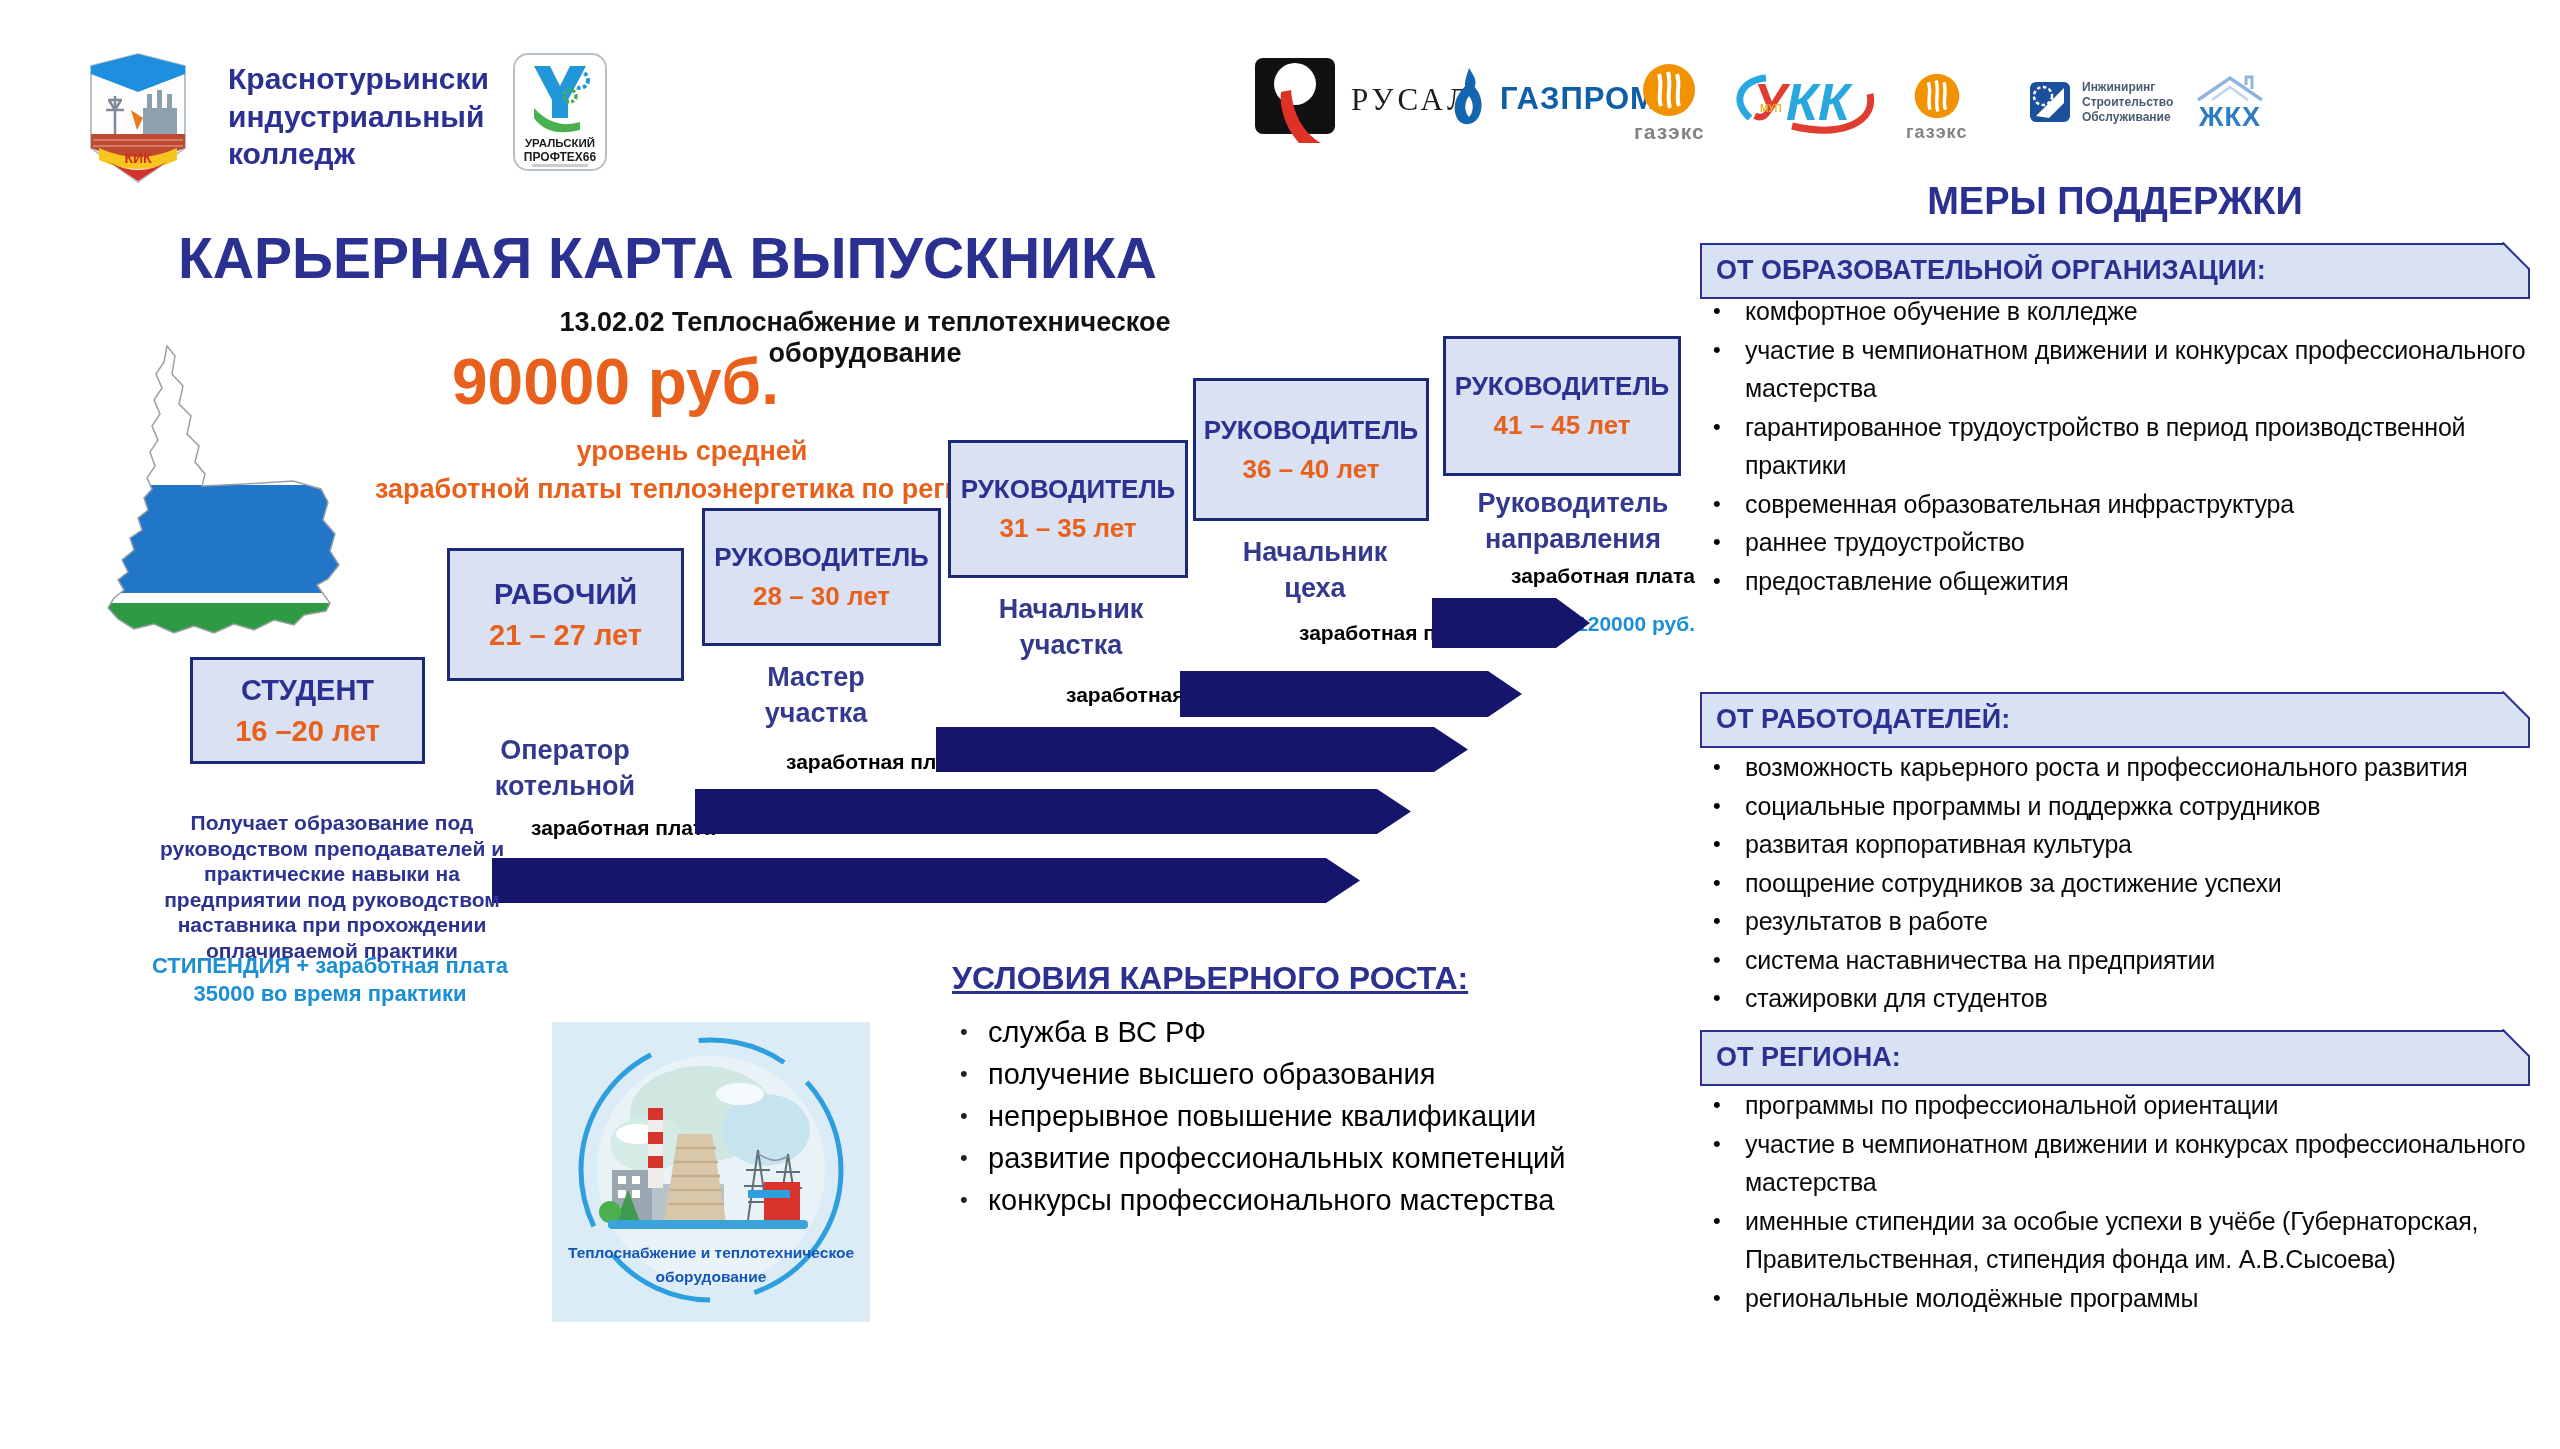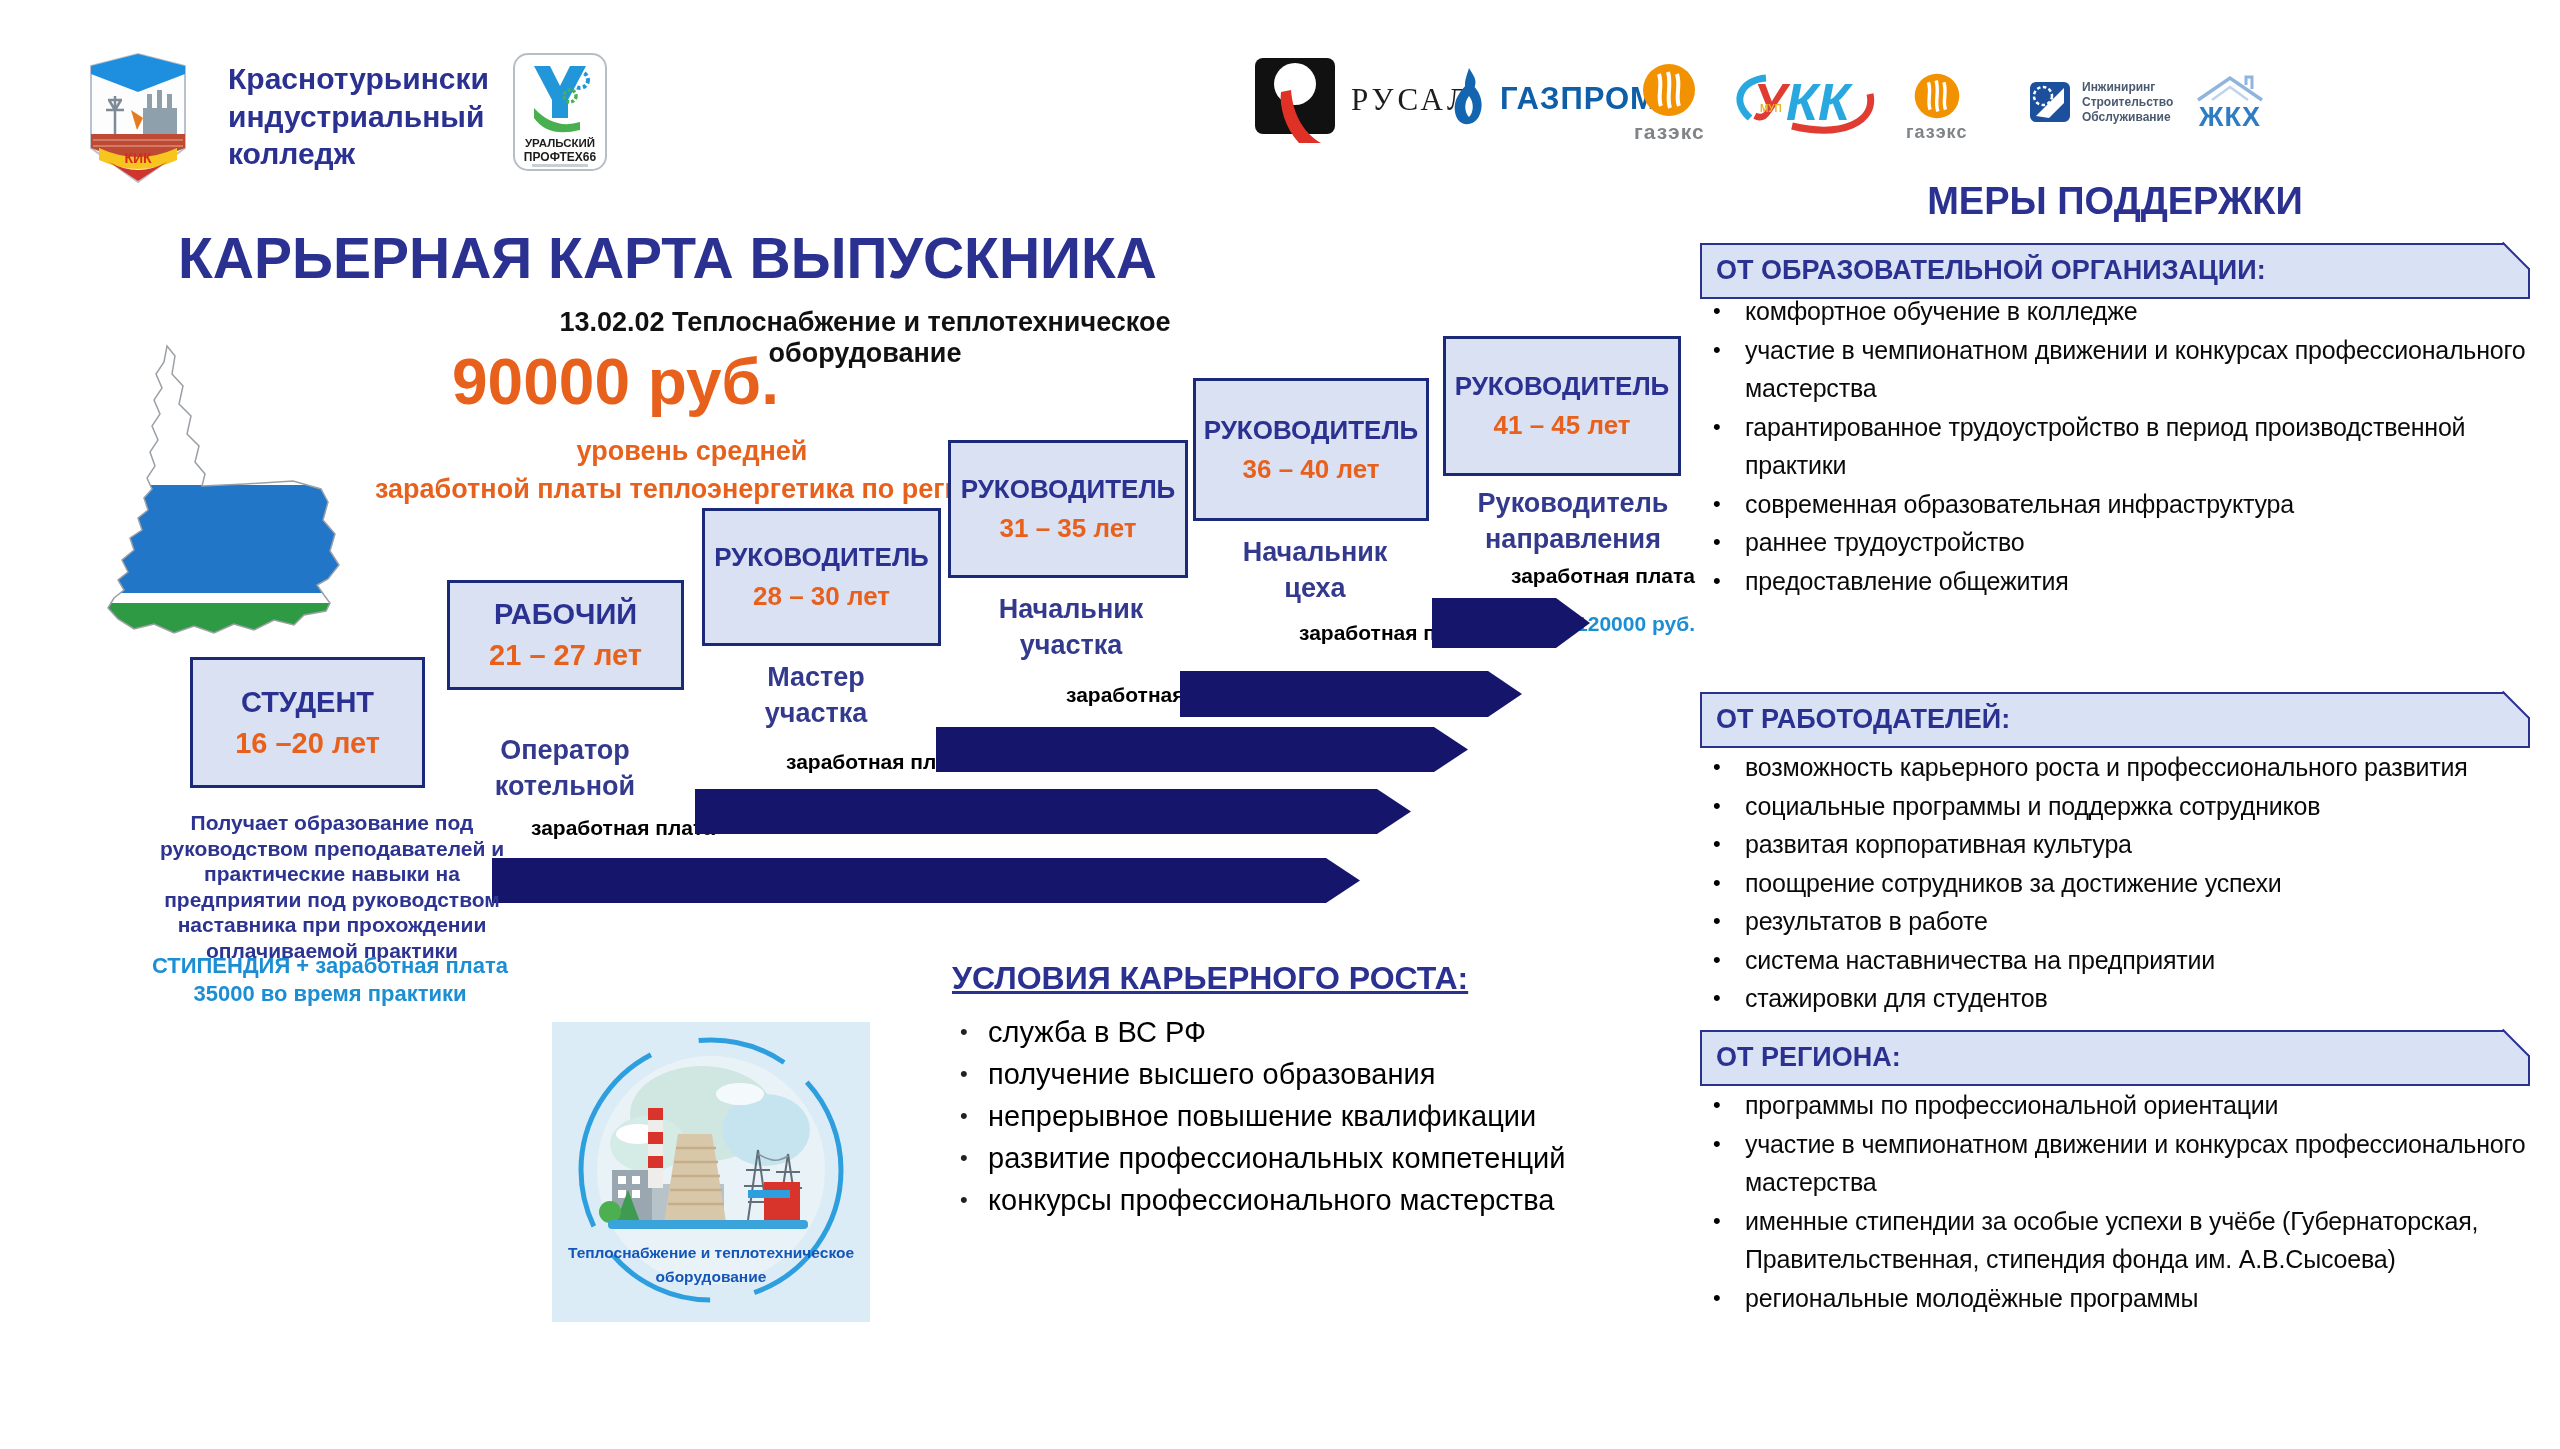--- a/index.html
+++ b/index.html
@@ -193,25 +193,25 @@
       <rect x="0" y="271" width="285" height="59" fill="#2e9b44"></rect>
     </g>
     <path d="M72,14 L80,24 L77,42 L88,54 L84,72 L96,84 L92,102 L104,114 L100,130 L110,142 L107,154
              L150,152 L198,149 L226,157 L233,170 L228,188 L240,202 L235,219 L244,233 L233,247 L222,253
              L229,263 L235,271 L231,279 L209,283 L199,293 L179,288 L159,298 L139,292 L119,301 L99,294
              L79,301 L59,292 L39,297 L23,287 L13,276 L19,266 L29,258 L23,248 L33,240 L27,228 L39,218
              L35,206 L47,198 L43,186 L53,178 L49,166 L57,157 L52,146 L60,134 L55,120 L63,108 L57,94
              L65,82 L59,68 L67,56 L61,42 L69,30 Z" fill="none" stroke="#9aa0a6" stroke-width="1.5"></path>
   </svg>
 
-  <div class="abs stage-box sz-big" style="left:190px;top:657px;width:235px;height:131px;">
+  <div class="abs stage-box sz-big" style="left:190px;top:657px;width:235px;height:107px;">
     <div class="stage-name">СТУДЕНТ</div>
     <div class="stage-age">16 –20 лет</div>
   </div>
-  <div class="abs stage-box sz-big" style="left:447px;top:580px;width:237px;height:110px;">
+  <div class="abs stage-box sz-big" style="left:447px;top:548px;width:237px;height:133px;">
     <div class="stage-name">РАБОЧИЙ</div>
     <div class="stage-age">21 – 27 лет</div>
   </div>
   <div class="abs stage-box sz-sm" style="left:702px;top:508px;width:239px;height:138px;">
     <div class="stage-name">РУКОВОДИТЕЛЬ</div>
     <div class="stage-age">28 – 30 лет</div>
   </div>
   <div class="abs stage-box sz-sm" style="left:948px;top:440px;width:240px;height:138px;">
     <div class="stage-name">РУКОВОДИТЕЛЬ</div>
     <div class="stage-age">31 – 35 лет</div>

